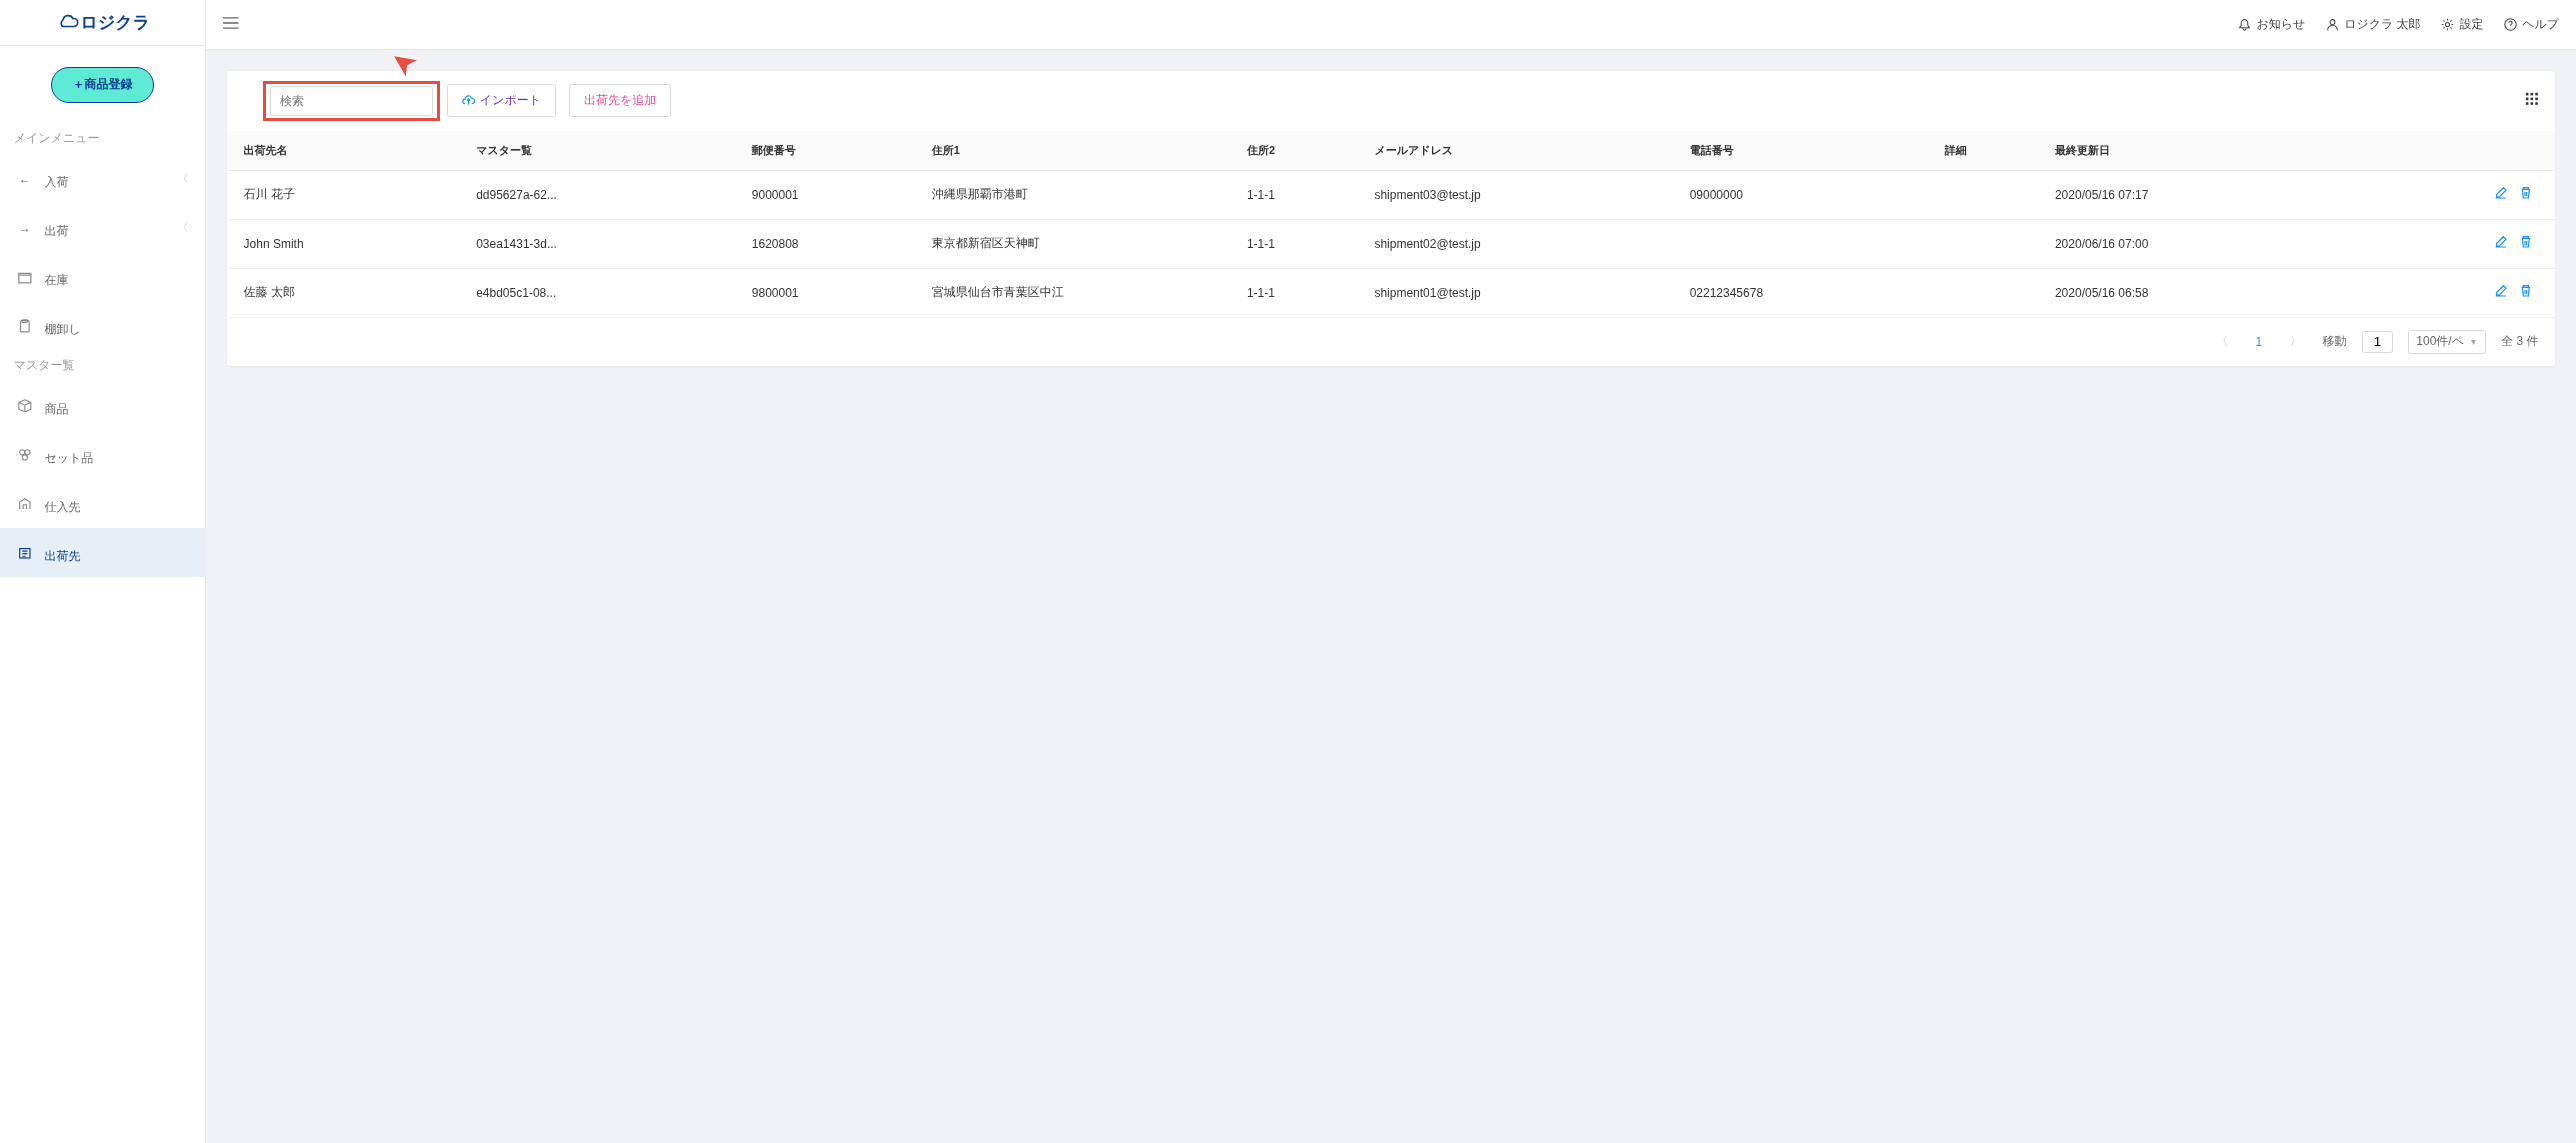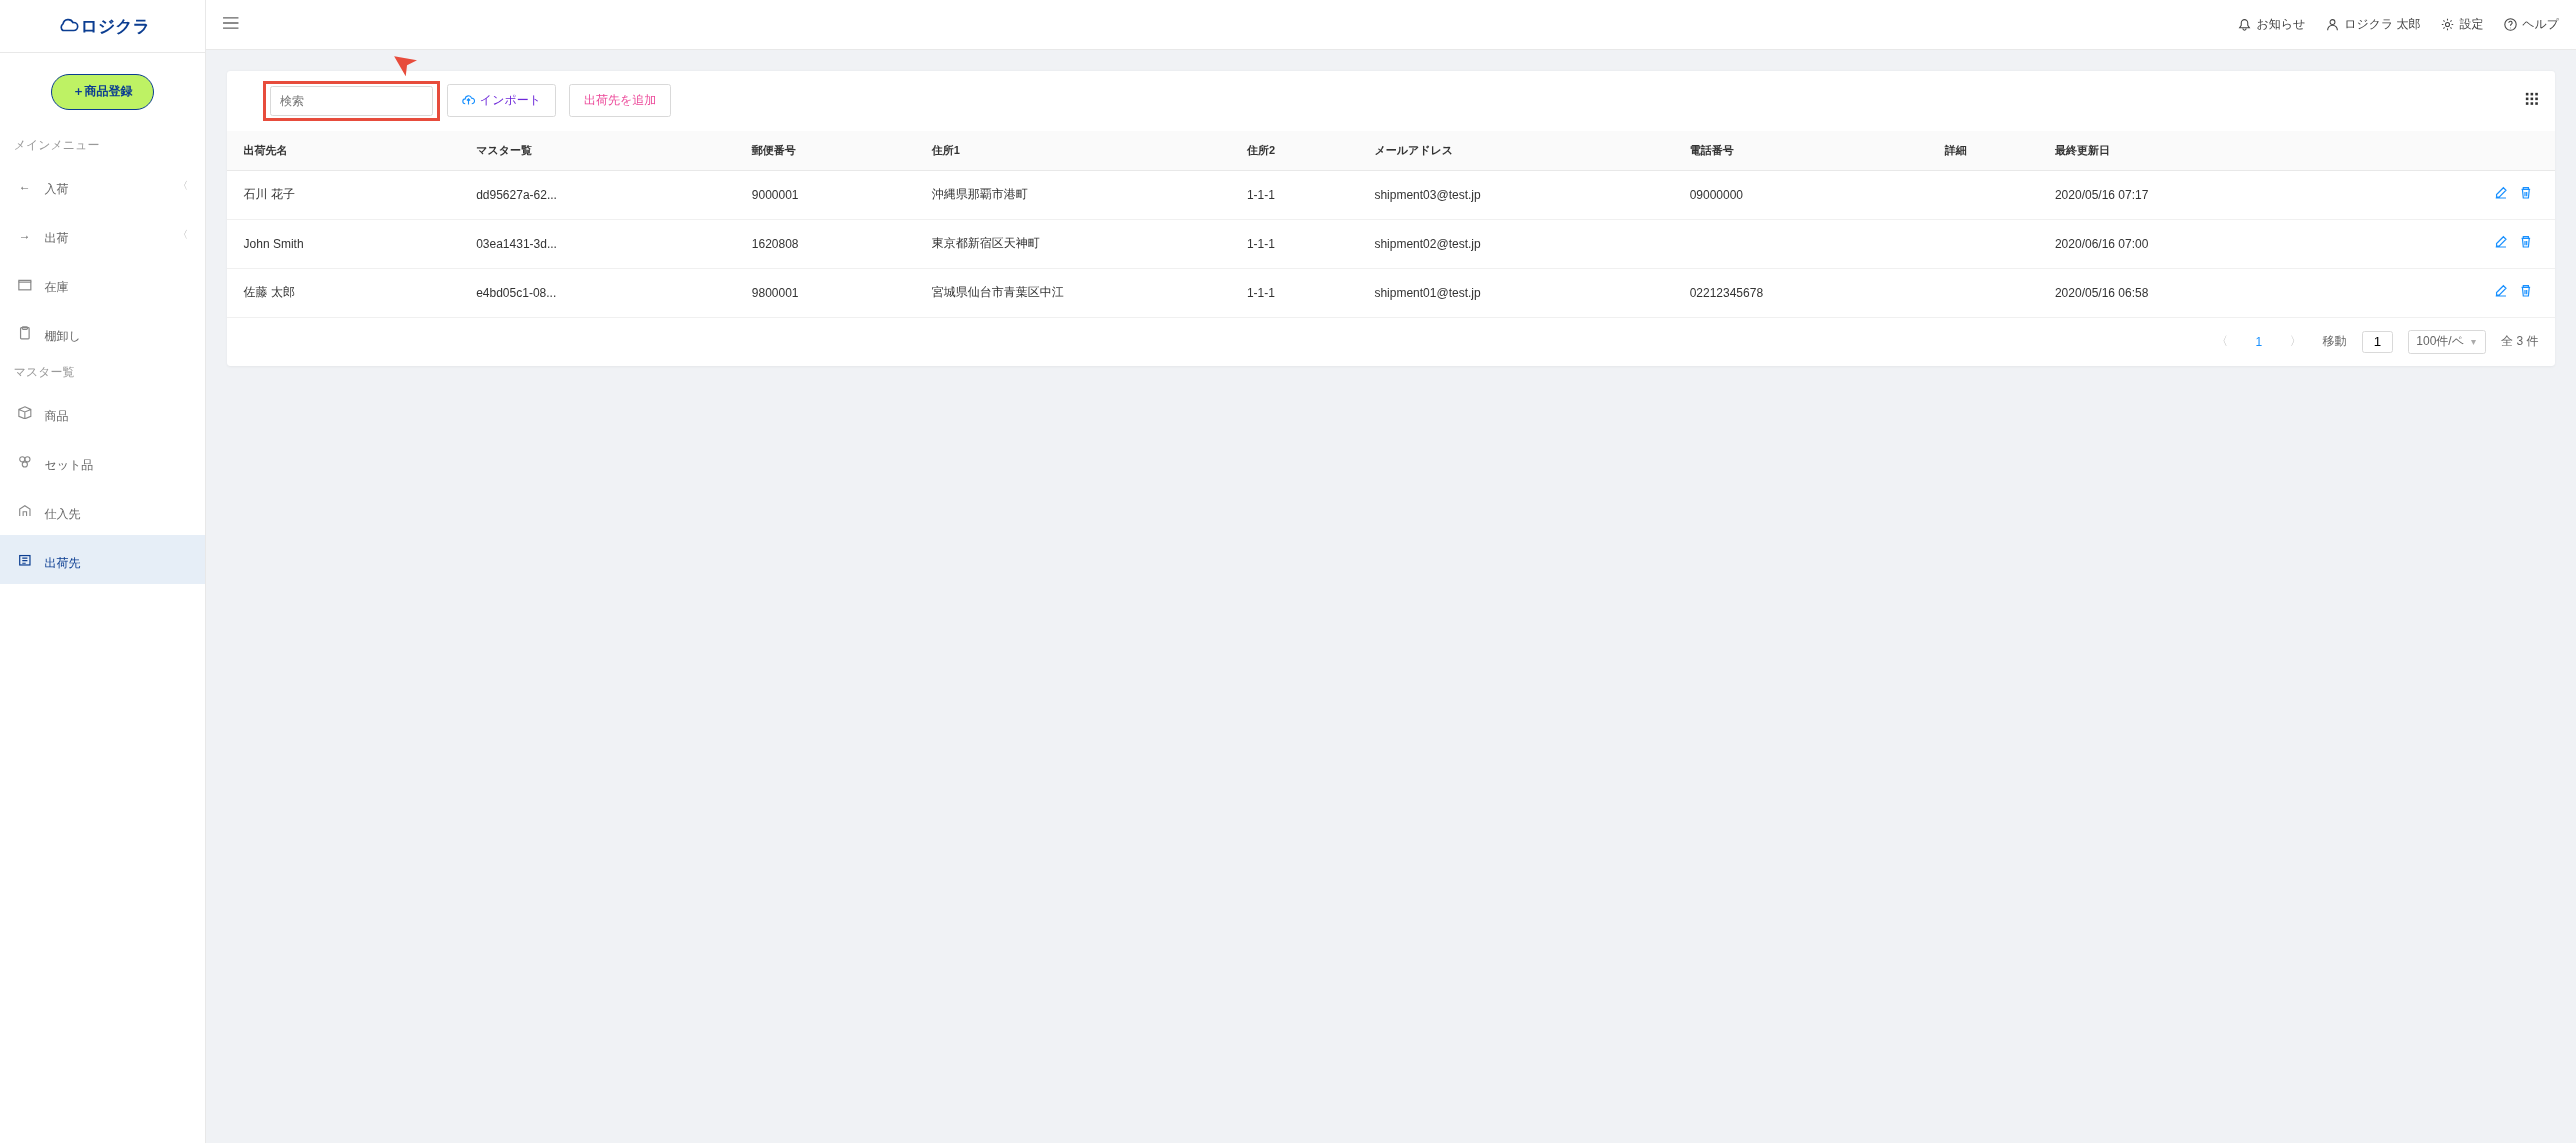--- a/index.html
+++ b/index.html
@@ -2,25 +2,25 @@
 <html style="font-size:13.7px"><head>
 <meta charset="utf-8">
 <style>
 * { margin: 0; padding: 0; box-sizing: border-box; }
 body { font-family: -apple-system, BlinkMacSystemFont, "Segoe UI", "Hiragino Sans", "Hiragino Kaku Gothic ProN", Meiryo, sans-serif; background: #f0f2f5; color: #333; font-size: 12px; }
 
 .app { display: flex; min-height: 100vh; }
 
 
 .sidebar { width: 206px; background: #fff; border-right: 0.9px solid #e8e8e8; display: flex; flex-direction: column; flex-shrink: 0; }
-.logo-wrap { height: 53px; display: flex; align-items: center; justify-content: center; border-bottom: 0.9px solid #e8e8e8; }
+.logo-wrap { height: 46px; display: flex; align-items: center; justify-content: center; border-bottom: 0.9px solid #e8e8e8; }
 .logo { display: flex; align-items: center; color: #0b3d91; font-weight: bold; font-size: 17px; gap: 1.7px; }
 .logo svg { width: 24px; height: 17px; }
 .register-btn-wrap { padding: 20.6px 0; display: flex; justify-content: center; }
-.register-btn { border: 1.7px solid #0b3d91; color: #0b3d91; background: #bef264; border-radius: 20.6px; padding: 8.6px 20.6px; font-size: 12px; font-weight: 600; cursor: pointer; }
+.register-btn { border: 1.7px solid #0b3d91; color: #0b3d91; background: #5eead4; border-radius: 20.6px; padding: 8.6px 20.6px; font-size: 12px; font-weight: 600; cursor: pointer; }
 .nav-section-title { padding: 6.9px 13.7px; color: #999; font-size: 12px; }
 .nav-item { display: flex; align-items: center; padding: 12px 17px; color: #666; cursor: pointer; gap: 12px; position: relative; }
 .nav-item.active { background: #e6eef7; color: #0b3d91; }
 .nav-item .nav-icon { width: 15.5px; height: 15.5px; display: flex; align-items: center; justify-content: center; flex-shrink: 0; }
 .nav-item .nav-label { flex: 1; margin-top: 8px; }
 .nav-item .chevron { color: #aaa; font-size: 10.3px; }
 
 
 .main { flex: 1; display: flex; flex-direction: column; min-width: 0; }
 .topbar { height: 50px; background: #fff; border-bottom: 0.9px solid #e8e8e8; display: flex; align-items: center; padding: 0 17px; gap: 20.6px; }

